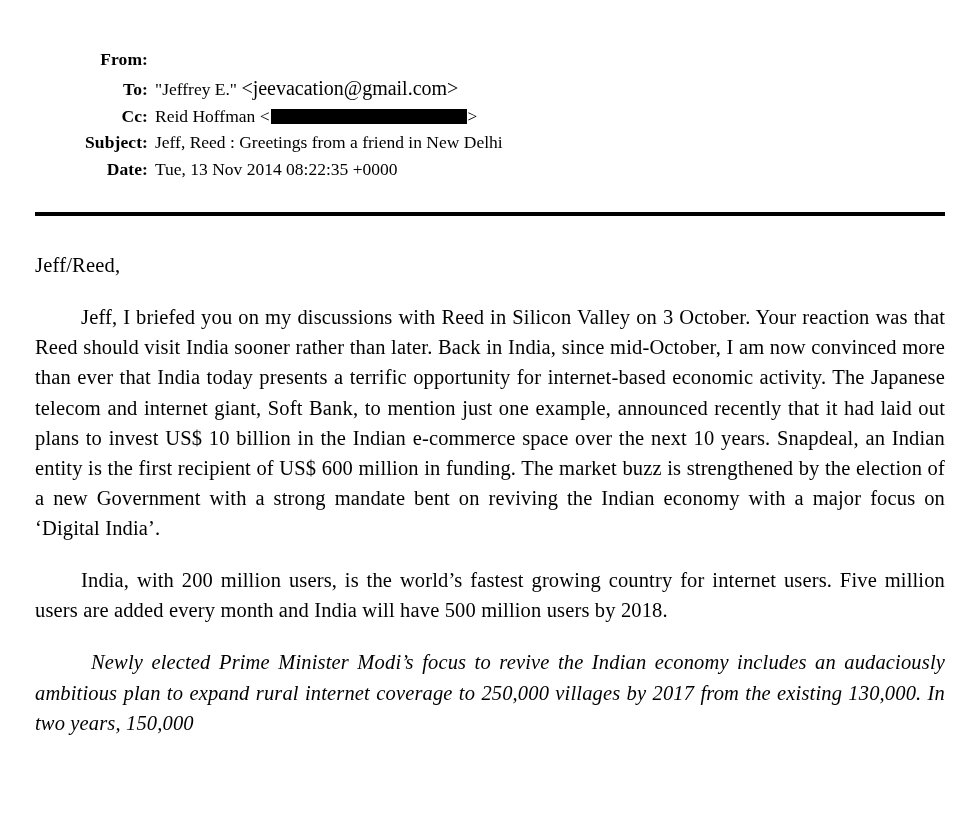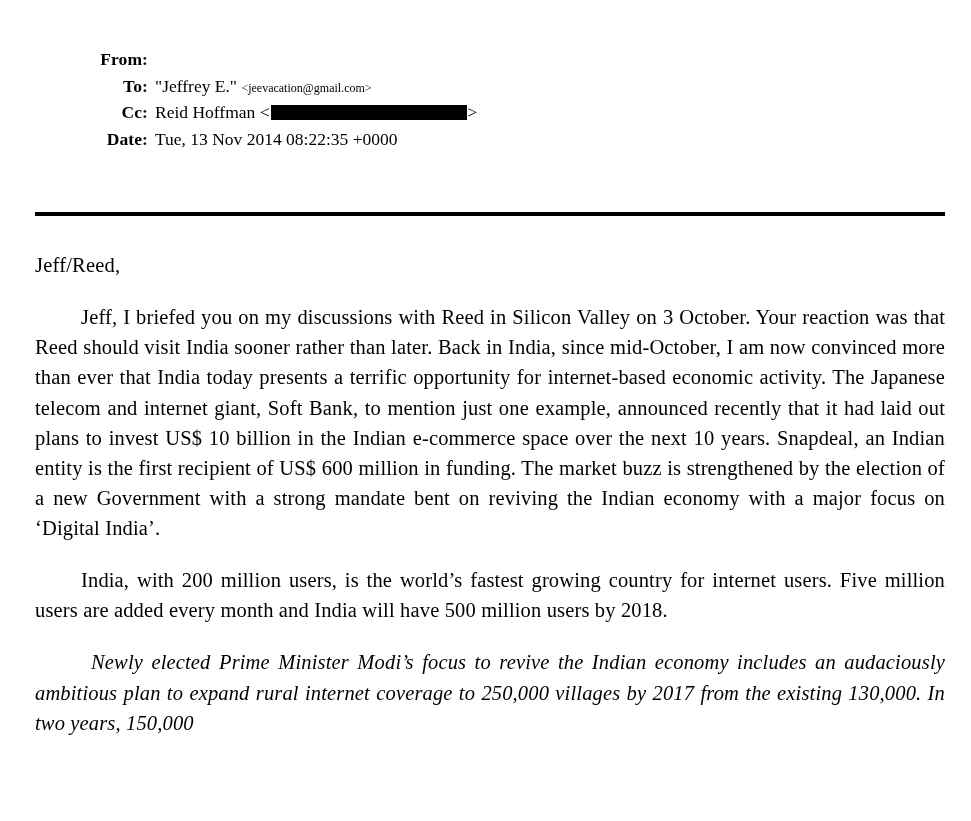--- a/index.html
+++ b/index.html
@@ -54,21 +54,21 @@
   .redact {
     display: inline-block;
     background: #000000;
     height: 15px;
     vertical-align: -2px;
     margin: 0 1px;
   }
   .redact.r1 { width: 250px; }
   .redact.r2 { width: 196px; }
   .email-sm {
-    font-size: 12px;
+    font-size: 20px;
   }
 
   
   .rule {
     position: absolute;
     top: 212px;
     left: 35px;
     width: 910px;
     height: 4px;
     background: #000000;
@@ -118,20 +118,24 @@
     </div>
 
     <div class="hdr-row">
       <div class="hdr-label">Cc:</div>
       <div class="hdr-value">
         <span>Reid Hoffman</span>
         <span class="angle">&lt;</span><span class="redact r2"></span><span class="angle">&gt;</span>
       </div>
     </div>
 
+    <div class="hdr-row">
+      <div class="hdr-label">Subject:</div>
+      <div class="hdr-value">Jeff, Reed : Greetings from a friend in New Delhi</div>
+    </div>
 
     <div class="hdr-row">
       <div class="hdr-label">Date:</div>
       <div class="hdr-value">Tue, 13 Nov 2014 08:22:35 +0000</div>
     </div>
 
   </div>
 
   <div class="rule"></div>
 

